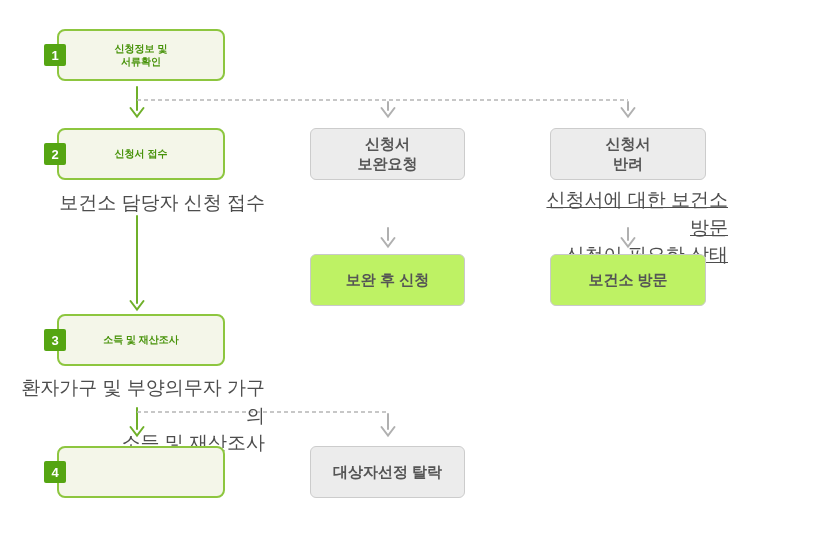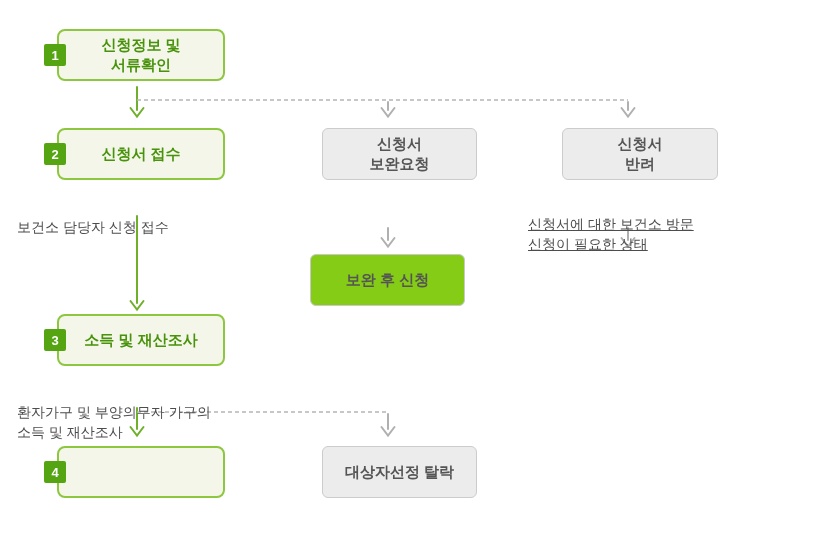--- a/index.html
+++ b/index.html
@@ -13,51 +13,51 @@
   .connectors{position:absolute;left:0;top:0;width:834px;height:534px;pointer-events:none;}
 
   
   .step-box{
     position:absolute;left:57px;width:168px;height:52px;
     background:#f4f6e9;border:2px solid #8dc63f;border-radius:8px;
     box-sizing:border-box;
     display:flex;align-items:center;justify-content:center;
   }
   .step-title{
-    color:#48930b;font-size:15px;font-weight:bold;
+    color:#48930b;font-size:10px;font-weight:bold;
     text-align:center;line-height:1.32;white-space:pre-line;
   }
   .badge{
     position:absolute;left:-15px;top:50%;transform:translateY(-50%);
     width:22px;height:22px;background:#55a512;border-radius:2px;
     color:#ffffff;font-size:13px;font-weight:bold;
     display:flex;align-items:center;justify-content:center;
   }
 
   
   .gray-box{
     position:absolute;height:52px;
     background:#ececec;border:1px solid #cccccc;border-radius:6px;
     box-sizing:border-box;
     display:flex;align-items:center;justify-content:center;
     color:#555555;font-size:15px;font-weight:bold;
-    text-align:center;line-height:1.32;white-space:pre-line;margin-left:12px;
+    text-align:center;line-height:1.32;white-space:pre-line;
   }
   
   .white-box{
     position:absolute;height:52px;
-    background:#84cc16;border:1px solid #c9c9c9;border-radius:6px;
+    background:#bef264;border:1px solid #c9c9c9;border-radius:6px;
     box-sizing:border-box;
     display:flex;align-items:center;justify-content:center;
     color:#555555;font-size:15px;font-weight:bold;text-align:center;
   }
 
   .caption{
-    position:absolute;color:#4d4d4d;font-size:14px;line-height:1.45;
-    text-align:left;white-space:pre-line;margin-top:28px;
+    position:absolute;color:#4d4d4d;font-size:19px;line-height:1.45;
+    text-align:right;white-space:pre-line;
   }
   .caption.col1{left:17px;width:248px;}
   .caption.col2{left:288px;width:200px;}
   .caption.col3{left:528px;width:200px;text-decoration:underline;}
   .note{
     position:absolute;left:255px;top:48px;
     color:#4d4d4d;font-size:13.5px;
   }
 
   .col2-box{left:310px;width:155px;}
@@ -128,20 +128,21 @@
   <div class="caption col1" style="top:189px;">보건소 담당자 신청 접수</div>
 
   <div class="gray-box col2-box" style="top:128px;">신청서
 보완요청</div>
   <div class="white-box col2-box" style="top:254px;">보완 후 신청</div>
 
   <div class="gray-box col3-box" style="top:128px;">신청서
 반려</div>
   <div class="caption col3" style="top:186px;">신청서에 대한 보건소 방문
 신청이 필요한 상태</div>
+  <div class="white-box col3-box" style="top:254px;">보건소 방문</div>
 
   <div class="step-box" style="top:314px;">
     <span class="badge">3</span>
     <span class="step-title">소득 및 재산조사</span>
   </div>
   <div class="caption col1" style="top:374px;">환자가구 및 부양의무자 가구의
 소득 및 재산조사</div>
 
   <div class="step-box" style="top:446px;">
     <span class="badge">4</span>

